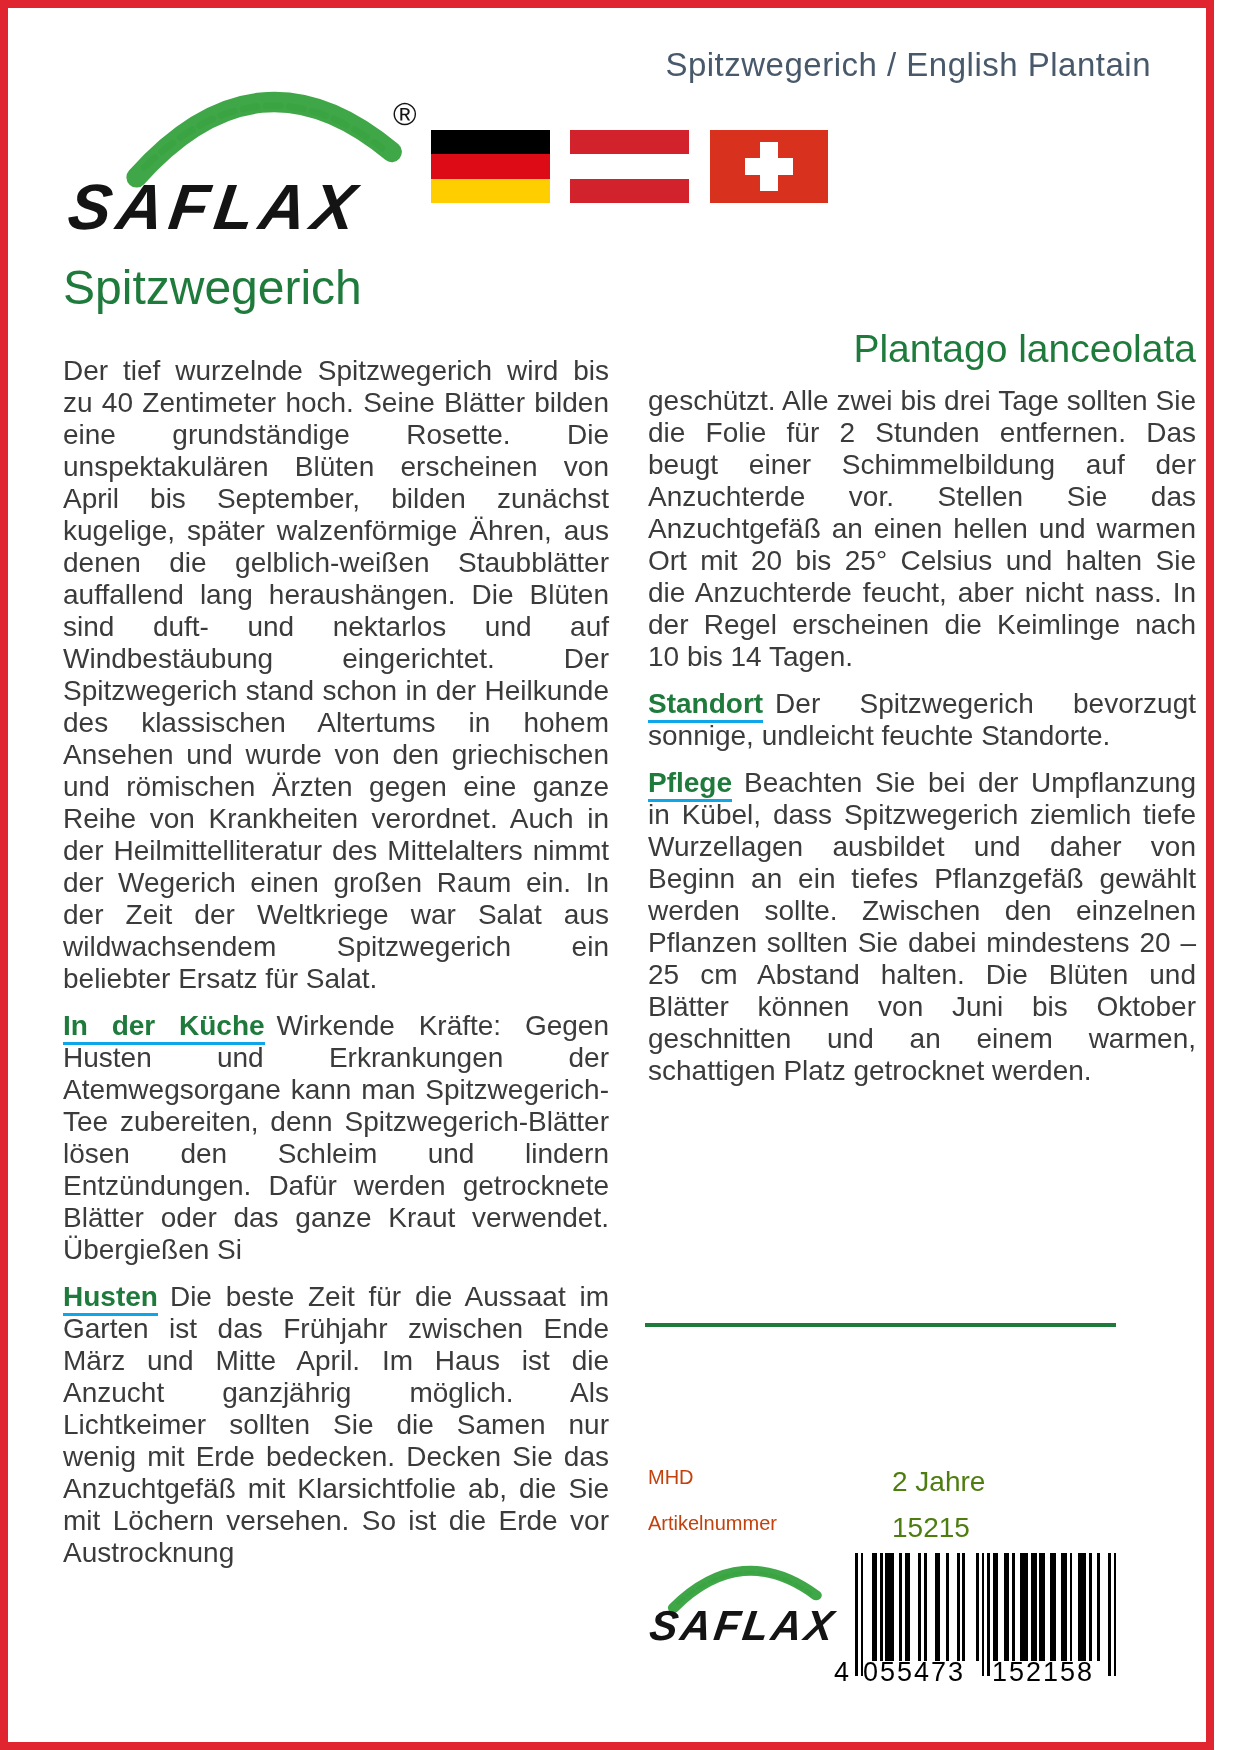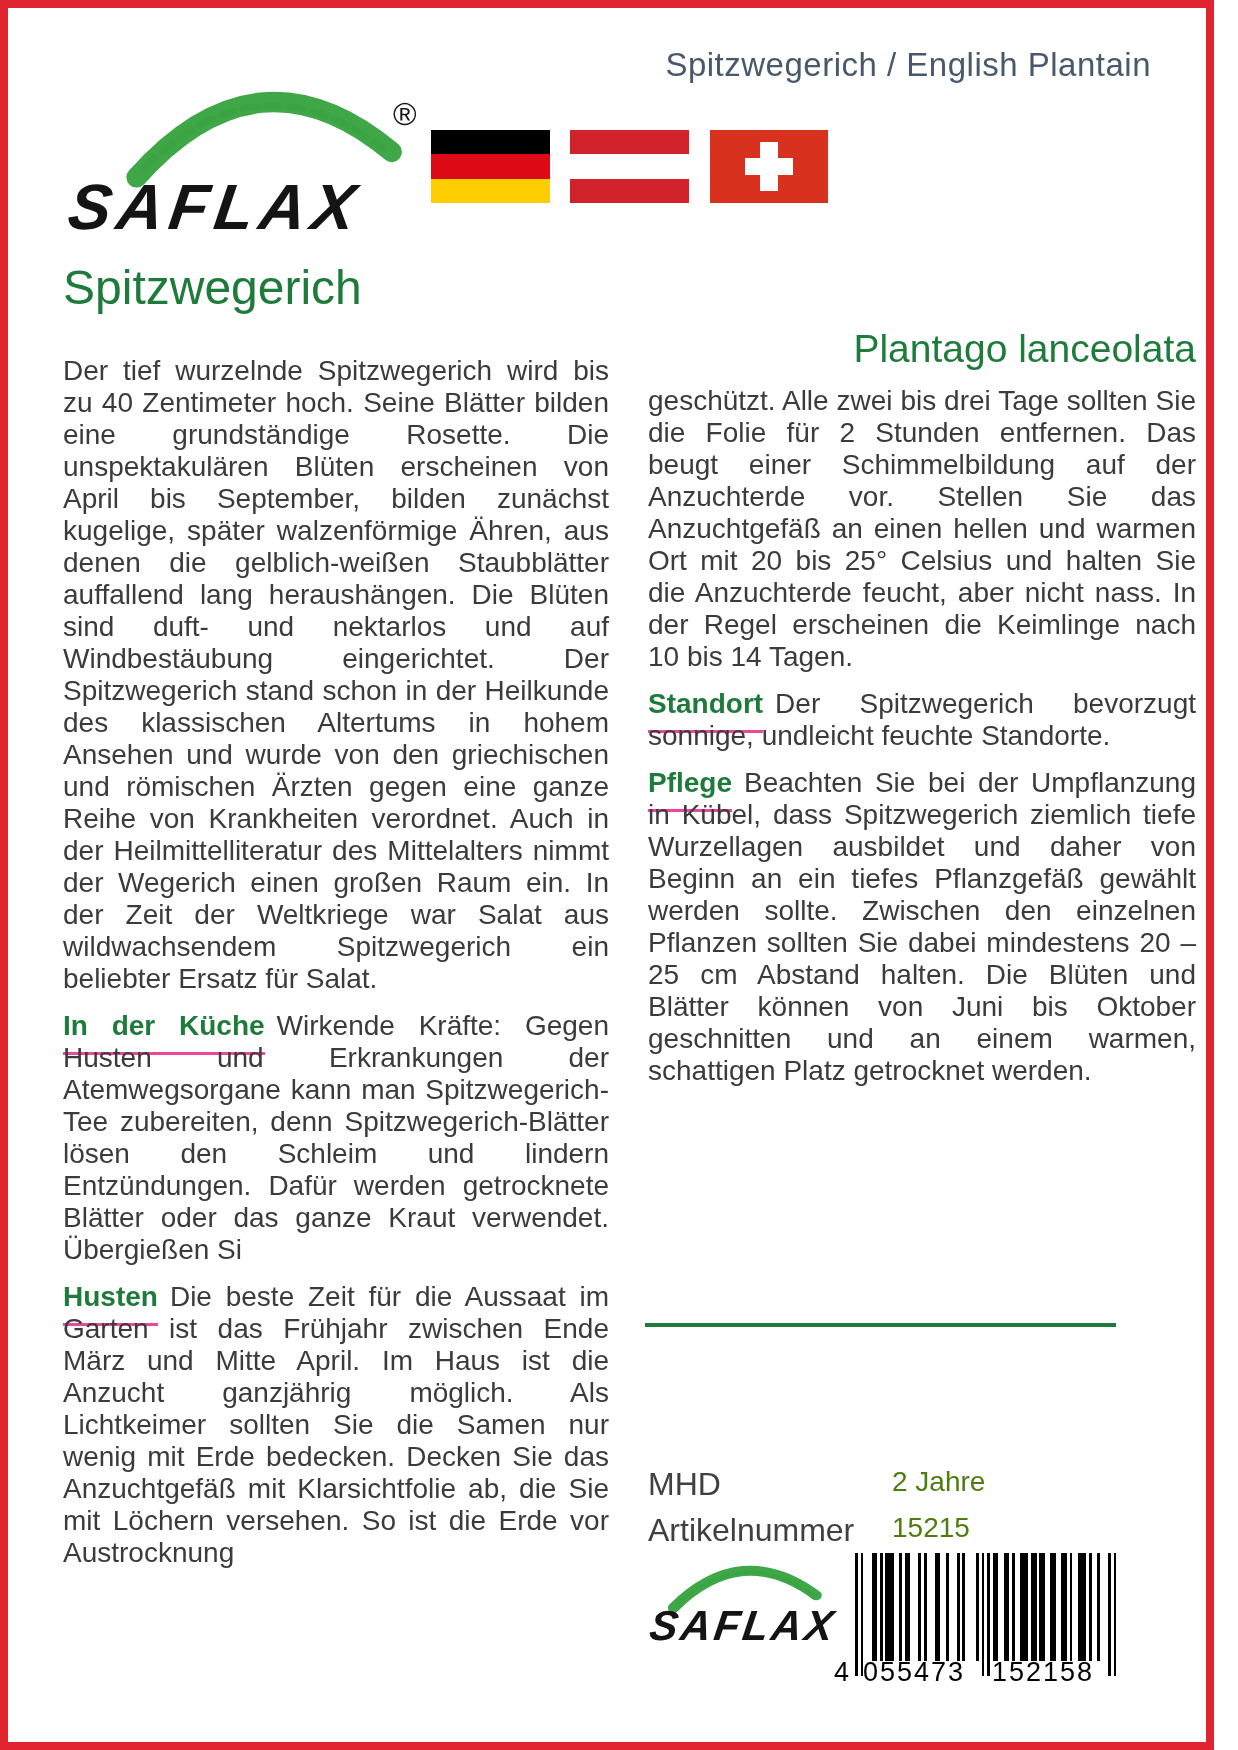--- a/index.html
+++ b/index.html
@@ -31,24 +31,24 @@
   .flag-at{left:562px;background:linear-gradient(to bottom,#d2232c 0 33.4%,#ffffff 33.4% 66.7%,#d2232c 66.7% 100%);}
   .flag-ch{left:702px;width:118px;background:#d8321f;}
   .ch-cross-h{position:absolute;left:35px;top:28px;width:48px;height:17px;background:#fff;}
   .ch-cross-v{position:absolute;left:50px;top:12px;width:18px;height:49px;background:#fff;}
   
   .col-left{position:absolute;left:55px;top:254px;width:546px;}
   .col-right{position:absolute;left:615px;top:320px;width:548px;margin-left:25px;}
   h1.plant-title{margin:0 0 40px 0;font-size:48px;line-height:1.1;color:#1e7b3c;font-weight:400;}
   h2.latin-title{margin:0 0 14px 0;font-size:39px;line-height:1.1;color:#1e7b3c;font-weight:400;text-align:right;}
   .body-text{font-size:28px;line-height:32px;text-align:justify;margin:0 0 15px 0;color:#3b3b3b;}
-  .sect{color:#1e7b3c;font-weight:700;border-bottom:3px solid #ec4899;padding-bottom:11px;margin-right:12px;}
+  .sect{color:#1e7b3c;font-weight:700;border-bottom:3px solid #0ea5e9;padding-bottom:1px;margin-right:12px;}
   
   .divider{position:absolute;left:637px;top:1315px;width:471px;height:4px;background:#1e7b3c;}
-  .meta-label{position:absolute;left:640px;font-size:32px;color:#404040;}
+  .meta-label{position:absolute;left:640px;font-size:20px;color:#c2410c;}
   .meta-value{position:absolute;left:884px;font-size:28px;color:#4d7c0f;}
   .meta-row1{top:1458px;}
   .meta-row2{top:1504px;}
   .logo-bottom{position:absolute;left:642px;top:1542px;width:210px;height:110px;}
   .logo-bottom .arc{position:absolute;left:16px;top:4px;width:162px;height:60px;}
   .logo-bottom .brand-text{position:absolute;left:0px;top:52px;font-size:42px;letter-spacing:3px;}
   
   .barcode{position:absolute;left:828px;top:1545px;width:290px;height:148px;}
   .bc-bars{position:absolute;left:19px;top:0;width:261px;height:124px;display:flex;align-items:flex-start;}
   .bc-mod{flex:1;height:108px;}

